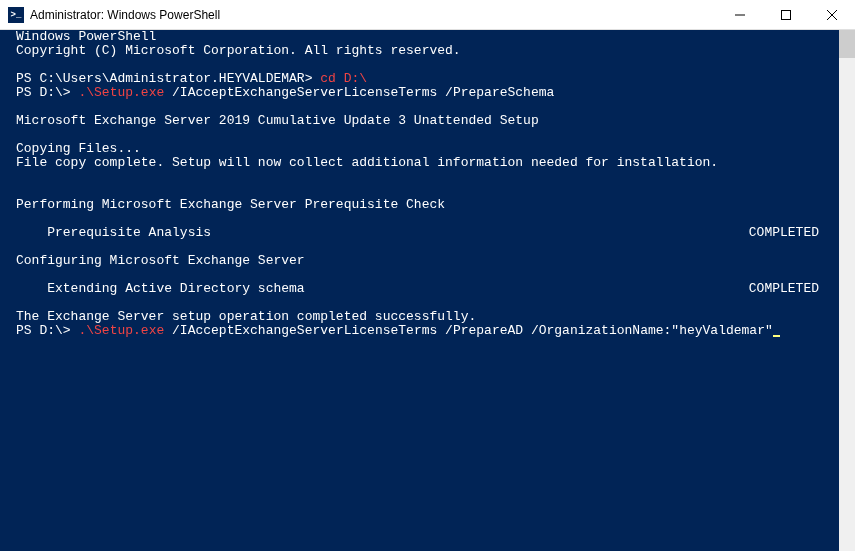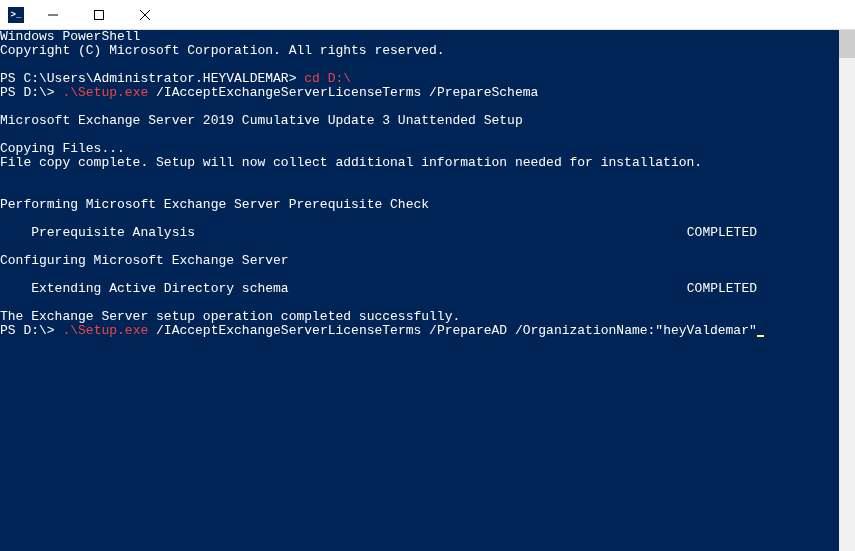--- a/index.html
+++ b/index.html
@@ -83,47 +83,49 @@
       left: 0;
       width: 16px;
       height: 28px;
       background: #cdcdcd;
     }
     .yellow {
       color: #ef4444;
     }
     .line {
       display: block;
+      margin-left: 16px;
     }
     .status-row {
       display: flex;
       width: 100%;
     }
     .status-label {
       flex: 1;
     }
     .status-value {
-      padding-right: 82px;
+      padding-right: 36px;
     }
     .cursor {
       display: inline-block;
       width: 7px;
       height: 2px;
       background: #ffff7f;
       vertical-align: bottom;
       margin-bottom: 1px;
     }
   </style>
 </head>
 <body>
 
 <div class="titlebar">
   <div class="titlebar-icon">
     <span>&gt;_</span>
   </div>
+  <div class="titlebar-title">Administrator: Windows PowerShell</div>
   <div class="titlebar-buttons">
     <div class="titlebar-btn">
       <svg viewBox="0 0 10 10">
           <line x1="0" y1="5" x2="10" y2="5" stroke="#000" stroke-width="1"></line>
         </svg>
     </div>
     <div class="titlebar-btn">
       <svg viewBox="0 0 10 10">
           <rect x="0.5" y="0.5" width="9" height="9" fill="none" stroke="#000" stroke-width="1"></rect>
         </svg>

